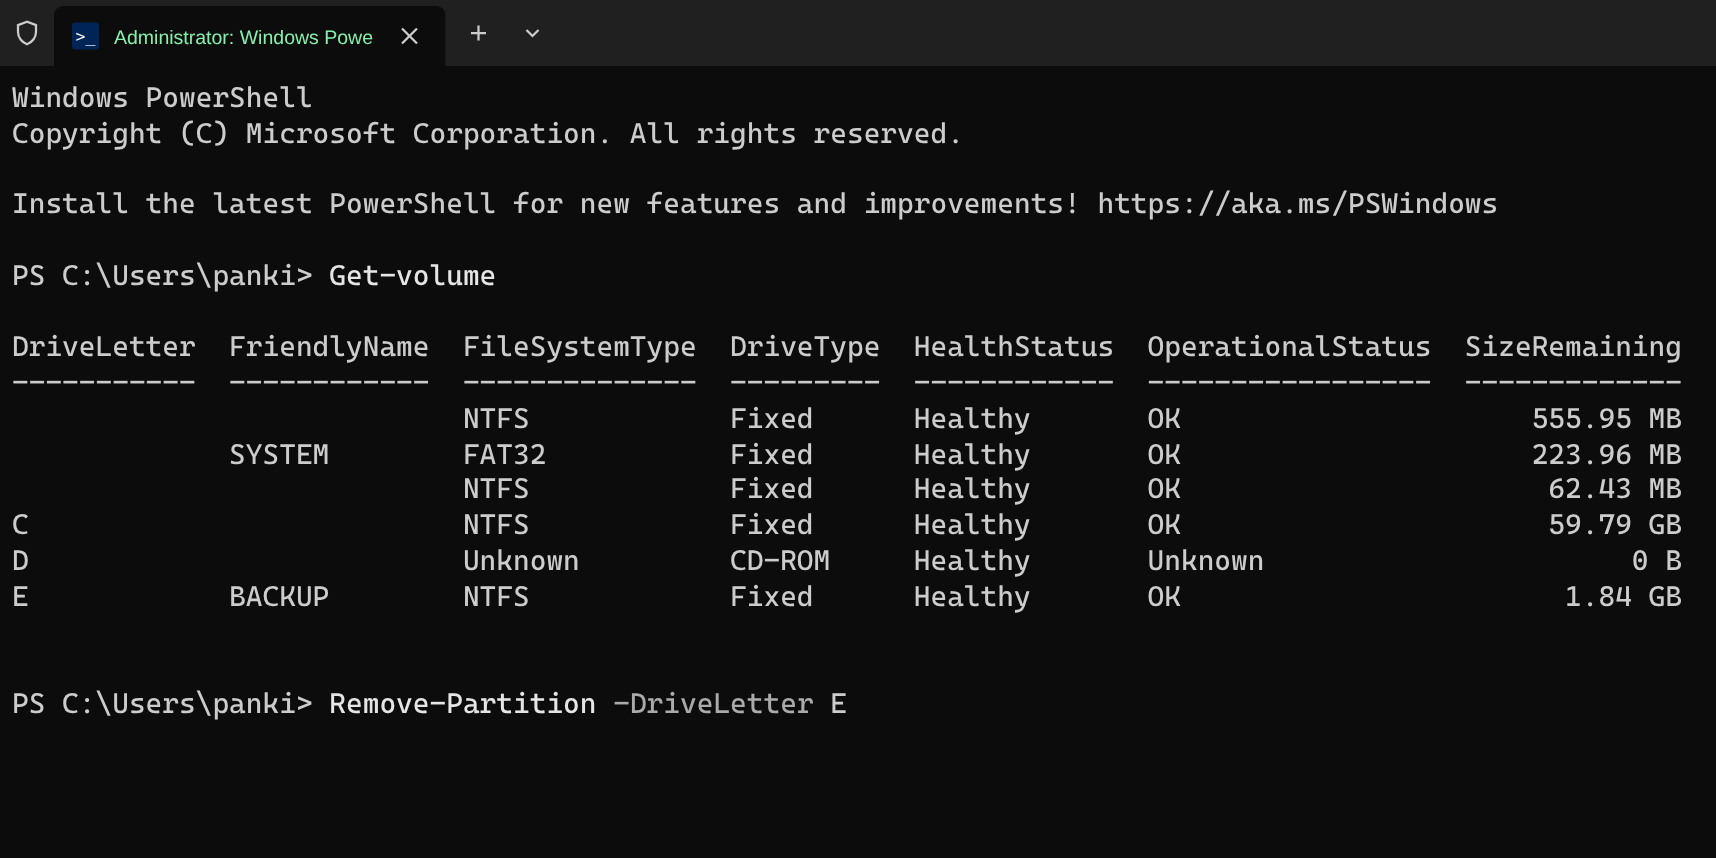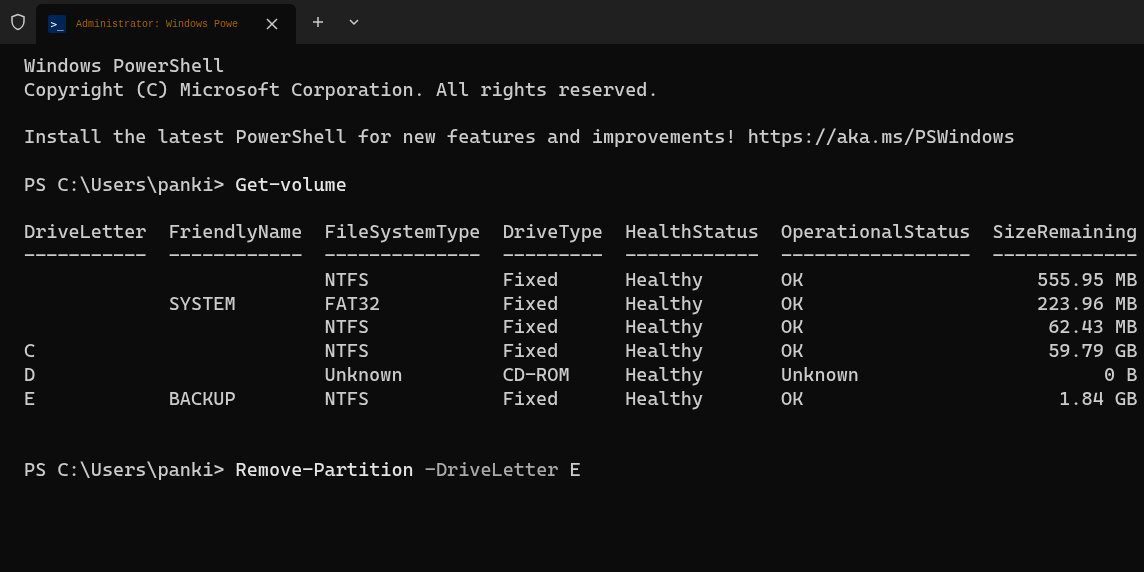--- a/index.html
+++ b/index.html
@@ -43,39 +43,39 @@
     width: 18px; height: 18px;
     background: #012456;
     border-radius: 2px;
     display: flex; align-items:center; justify-content:center;
     color:#fff;
     font-size: 11px;
     font-family: Consolas, monospace;
     line-height:1;
   }
   .tab-title {
-    color: #a16207;
-    font-family: Liberation Mono, monospace;
-    font-size: 10px;
+    color: #86efac;
+    font-family: Liberation Sans, sans-serif;
+    font-size: 13px;
     flex: 1;
     white-space: nowrap;
     overflow:hidden;
     text-overflow: ellipsis;
   }
   .tab .close, .newtab, .chev {
     width: 28px; height: 28px;
     display:flex;align-items:center;justify-content:center;
     color:#ccc;
     border-radius:4px;
     font-family: 'Segoe UI', sans-serif;
   }
   .tab .close svg, .newtab svg, .chev svg { width:12px; height:12px; }
   .newtab, .chev { margin-left: 8px; }
   .terminal {
-    padding: 10px 24px;
+    padding: 10px 8px;
     white-space: pre;
     line-height: 1.25;
     letter-spacing: 0;
     color: #ccc;
   }
   .yellow { color: #e5e5e5; }
   .gray   { color: #aaaaaa; }
 </style>
 </head>
 <body>

